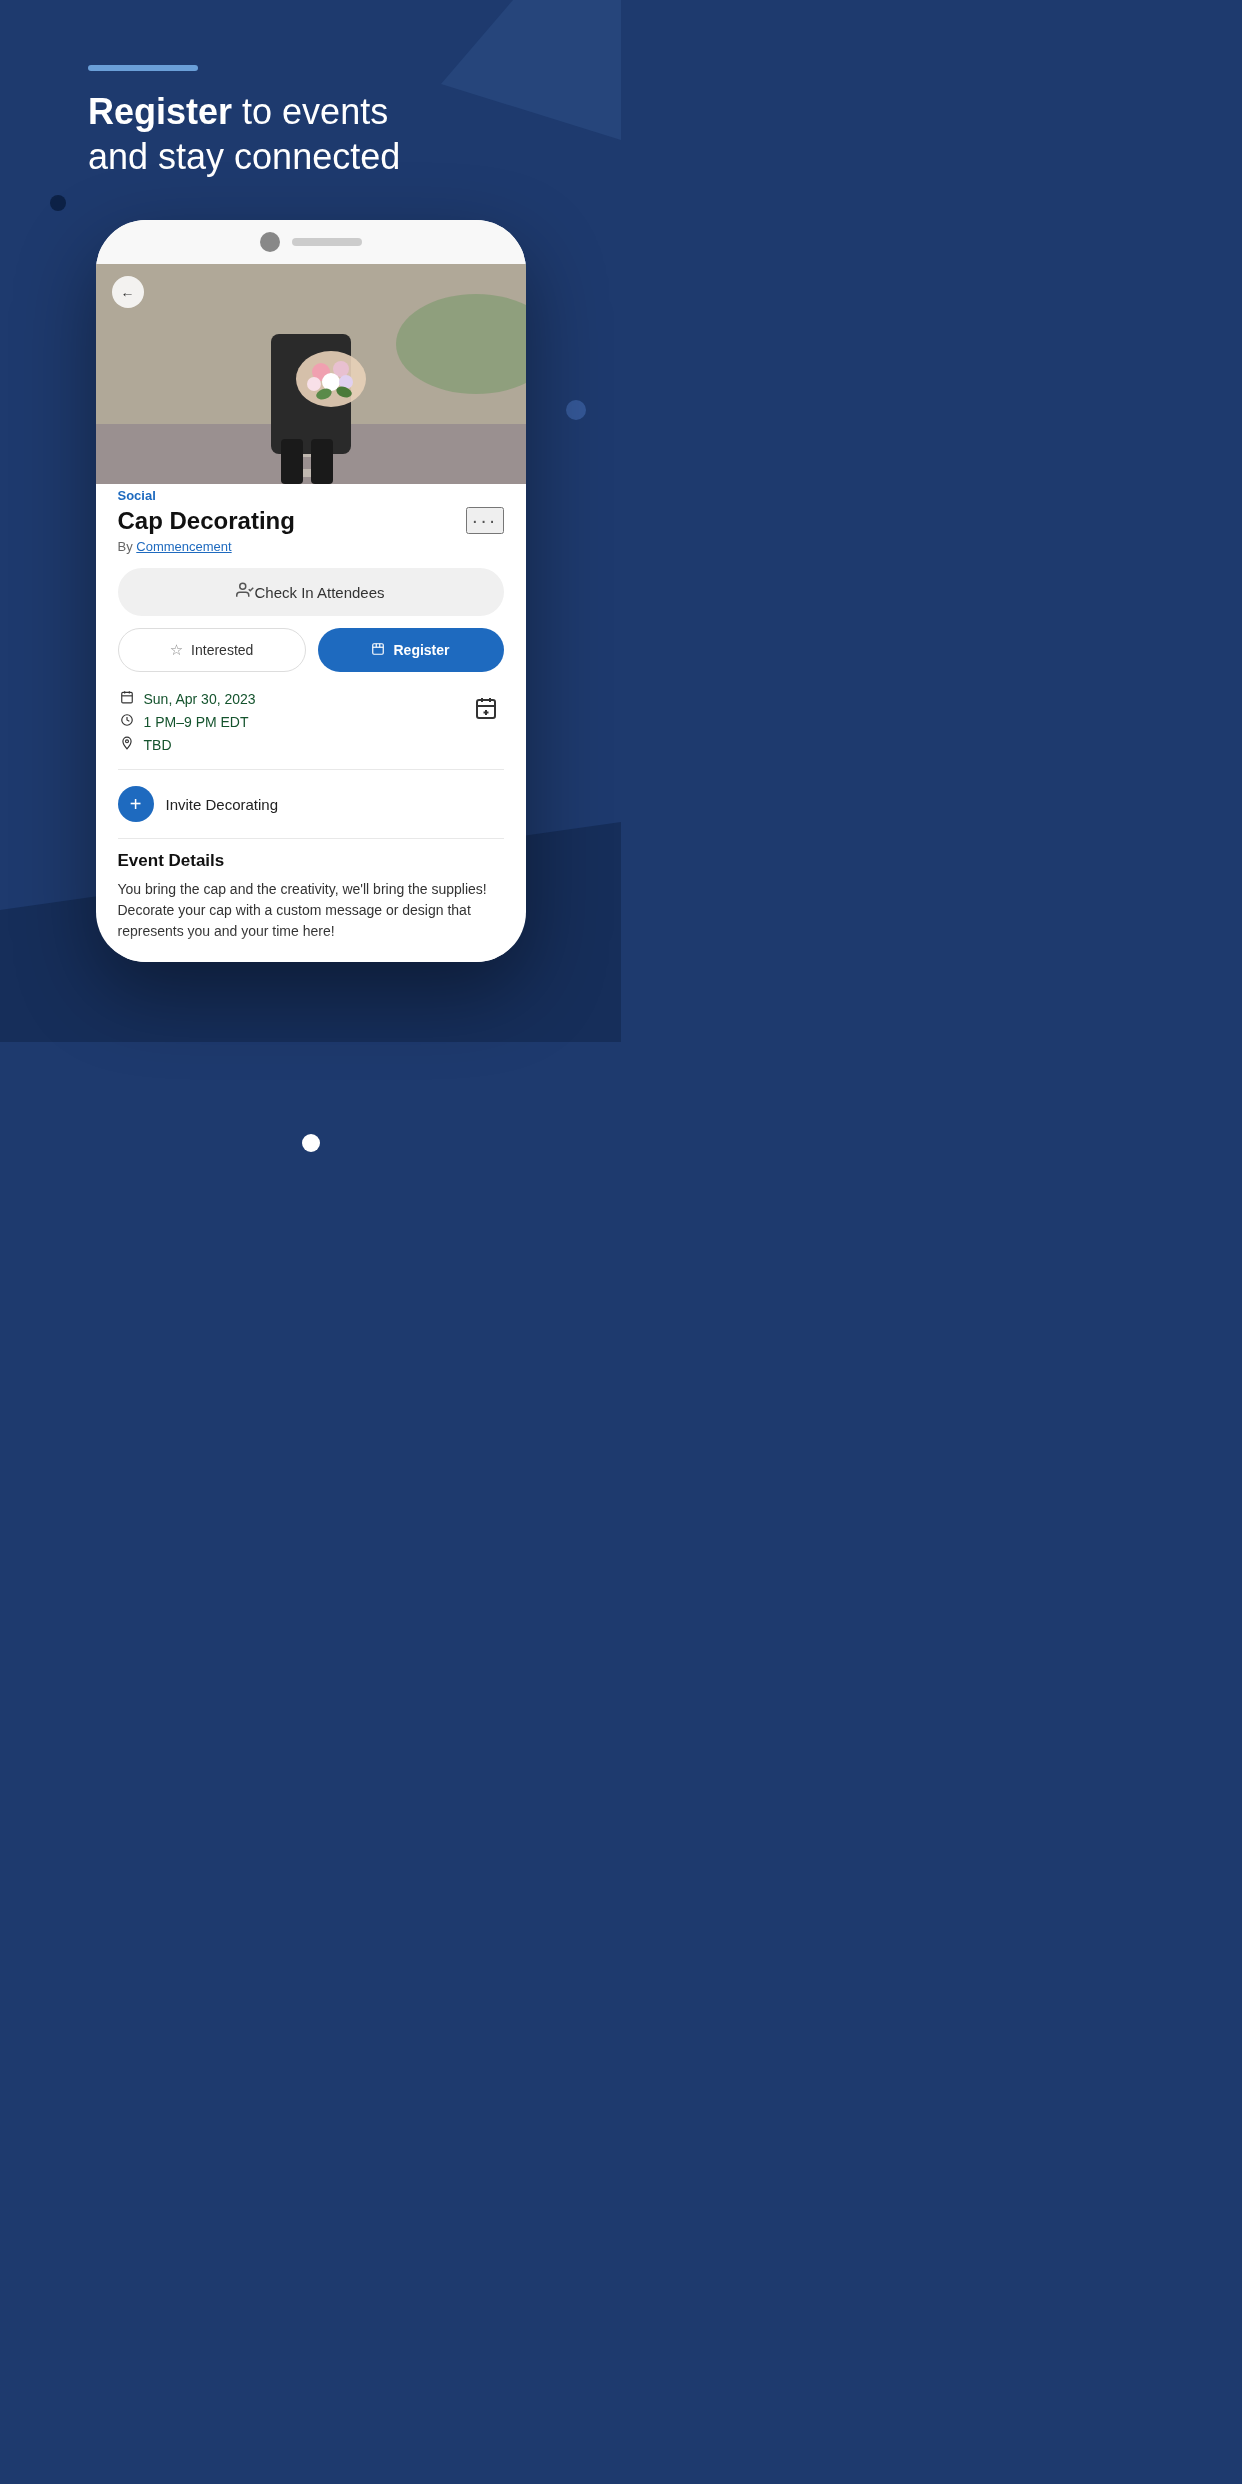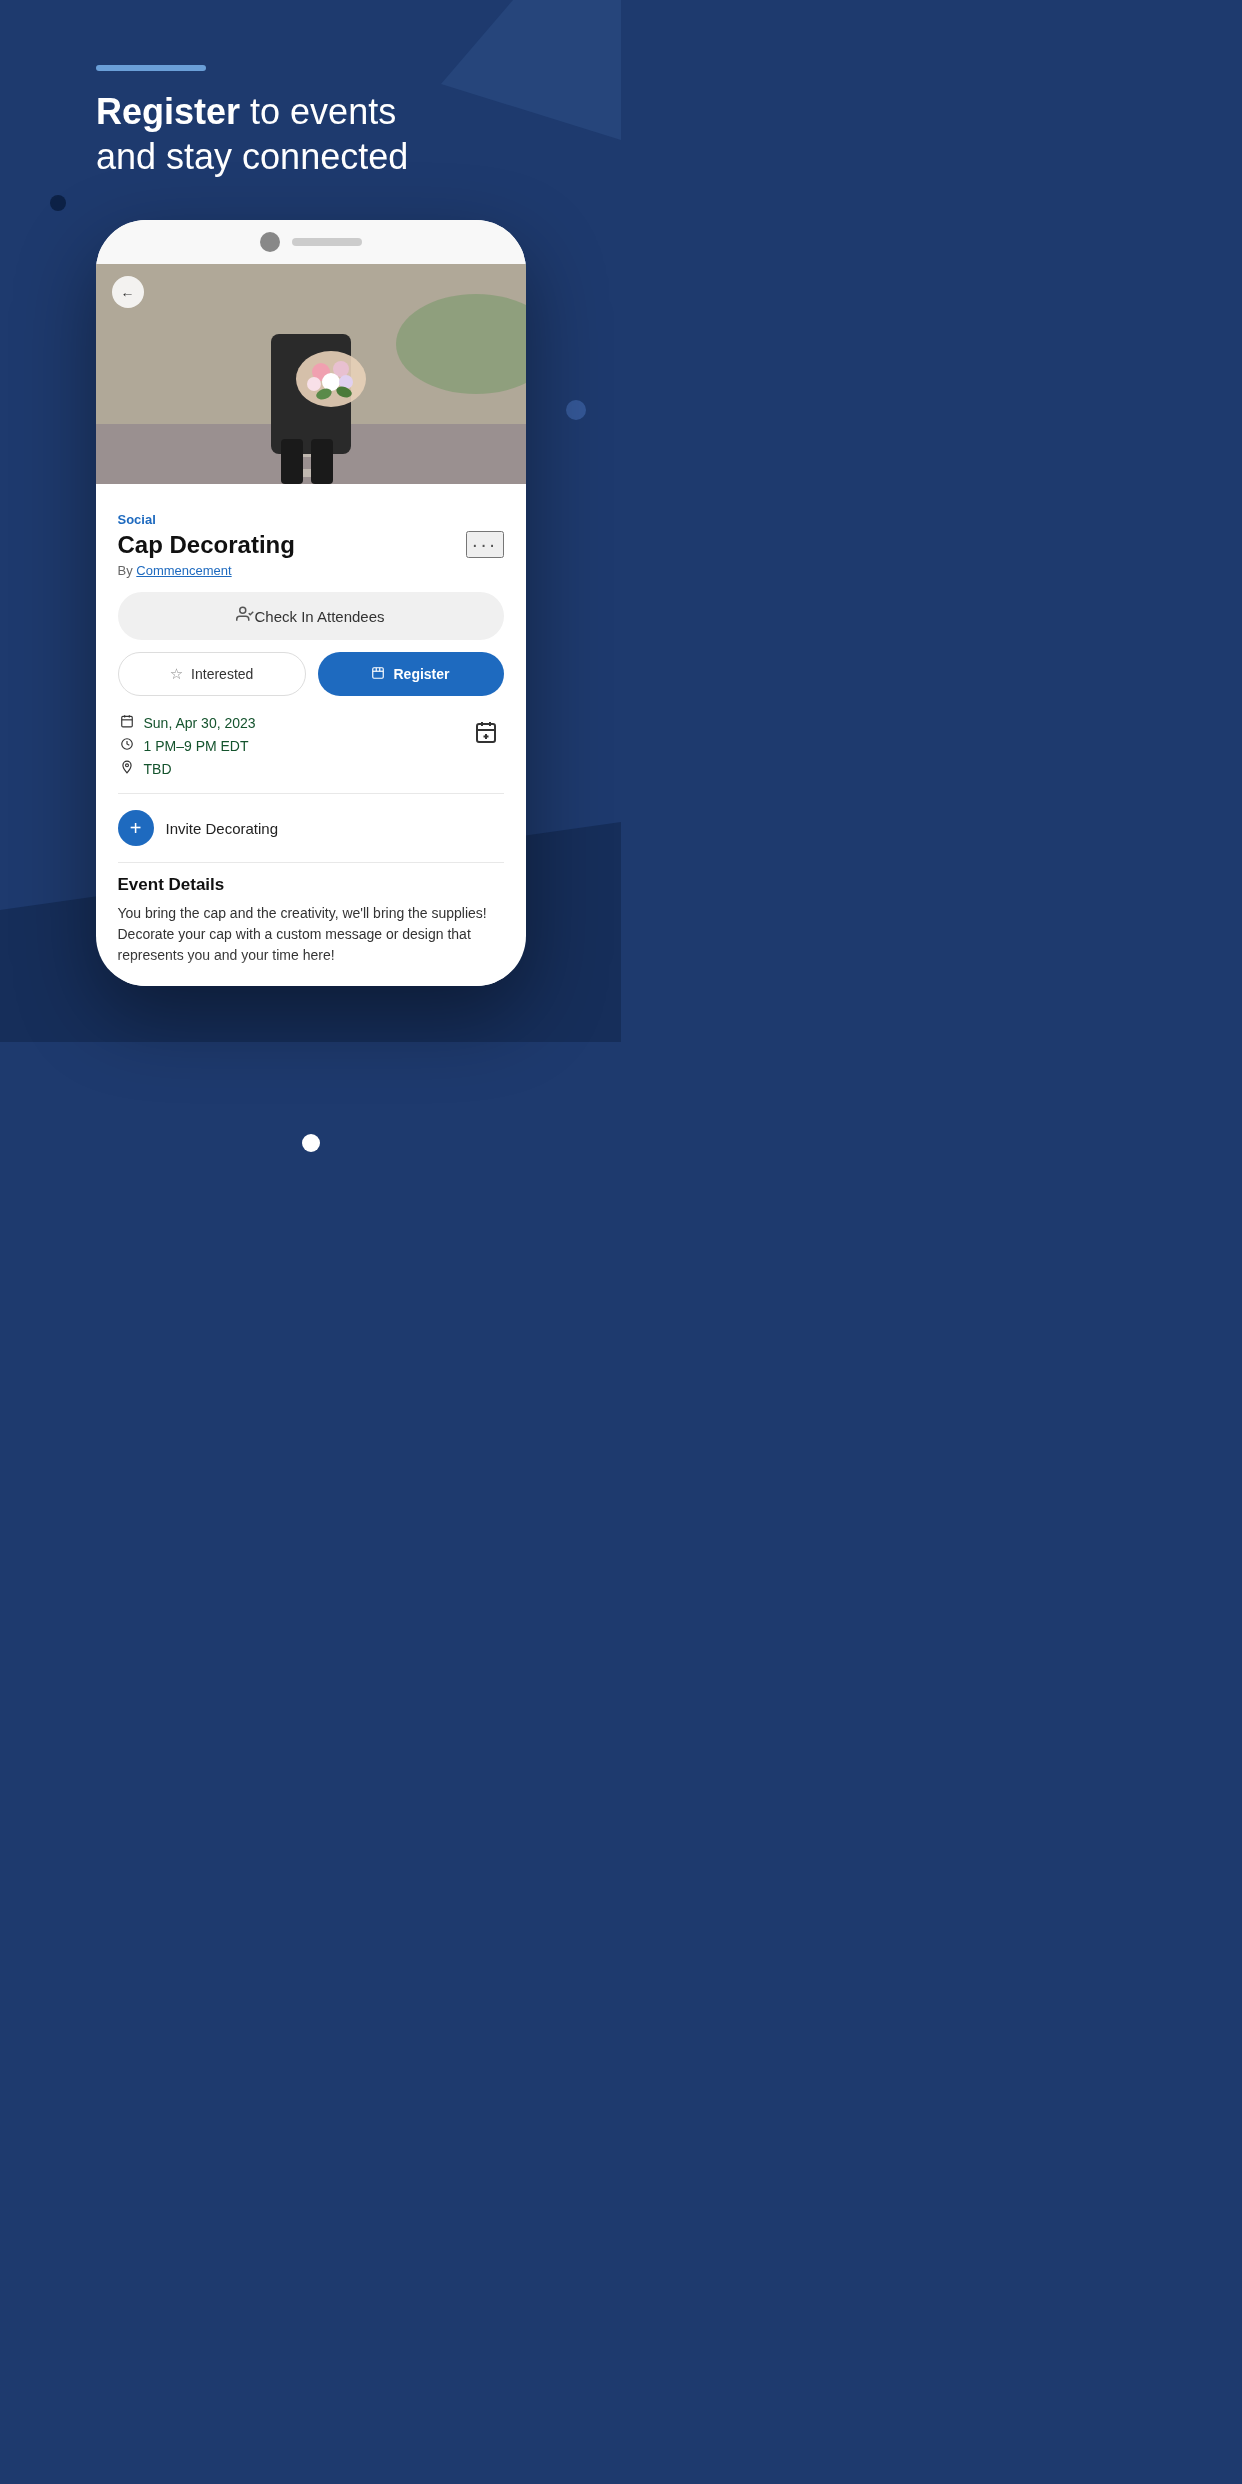--- a/index.html
+++ b/index.html
@@ -65,21 +65,21 @@
       width: 18px;
       height: 18px;
       border-radius: 50%;
       background: white;
     }
 
     
     .header-section {
       position: absolute;
       top: 65px;
-      left: 96px;
+      left: 88px;
       right: 80px;
     }
 
     .header-accent-line {
       width: 110px;
       height: 6px;
       background: #6a9fd8;
       border-radius: 3px;
       margin-bottom: 18px;
     }
@@ -157,21 +157,21 @@
     }
 
     .back-arrow {
       color: #333;
       font-size: 14px;
       font-weight: bold;
     }
 
     
     .card-content {
-      padding: 28px 22px 20px;
+      padding: 4px 22px 20px;
     }
 
     .event-category {
       color: #1e6abf;
       font-size: 13px;
       font-weight: 600;
       margin-bottom: 4px;
     }
 
     .event-title-row {

